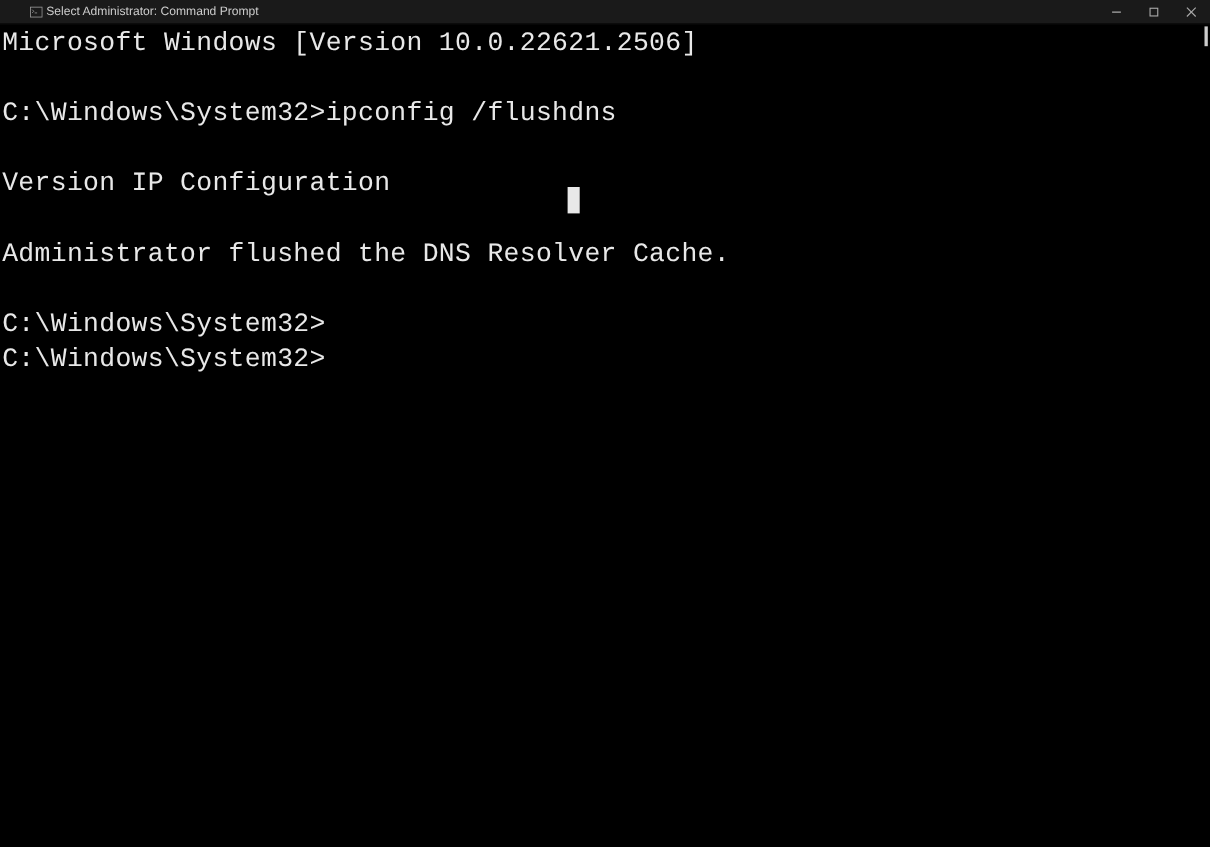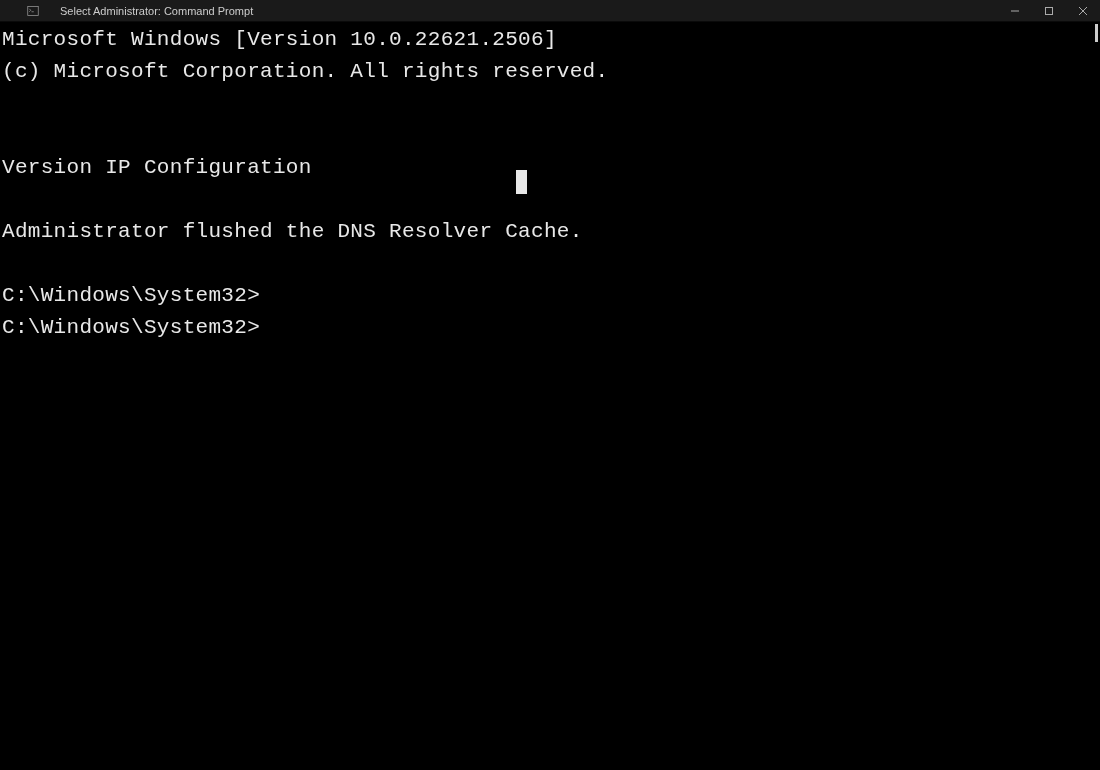--- a/index.html
+++ b/index.html
@@ -18,21 +18,21 @@
       height: 22px;
       background: #1a1a1a;
       display: flex;
       align-items: center;
       justify-content: space-between;
       padding: 0 0 0 4px;
       border-bottom: 1px solid #0a0a0a;
     }
     .titlebar-left {
       display: flex;
-      gap: 21px;
+      gap: 3px;
       padding-left: 23px;
     }
     .titlebar-icon {
       width: 12px;
       height: 12px;
       display: flex;
       align-items: center;
       justify-content: center;
     }
     .titlebar-icon svg {
@@ -57,21 +57,21 @@
       justify-content: center;
       color: #aaaaaa;
     }
     .titlebar-btn svg {
       width: 10px;
       height: 10px;
     }
     .terminal-body {
       padding: 2px 2px;
       font-family: Consolas, "Courier New", monospace;
-      font-size: 21px;
+      font-size: 24px;
       line-height: 32px;
       color: #e8e8e8;
       letter-spacing: 0.3px;
       position: relative;
       height: calc(100% - 22px);
     }
     .term-line {
       white-space: pre;
       font-family: Consolas, "Courier New", monospace;
     }
@@ -124,22 +124,22 @@
       <svg viewBox="0 0 10 10">
           <line x1="1" y1="1" x2="9" y2="9" stroke="currentColor" stroke-width="1"></line>
           <line x1="9" y1="1" x2="1" y2="9" stroke="currentColor" stroke-width="1"></line>
         </svg>
     </div>
   </div>
 </div>
 
 <div class="terminal-body">
   <div class="term-line">Microsoft Windows [Version 10.0.22621.2506]</div>
-  <div class="term-line">(c) Microsoft Corporation. All rights reserved.</div>
   <div class="term-line blank"></div>
+  <div class="term-line">C:\Windows\System32&gt;ipconfig /flushdns</div>
   <div class="term-line blank"></div>
   <div class="term-line">Version IP Configuration</div>
   <div class="term-line blank"></div>
   <div class="term-line">Administrator flushed the DNS Resolver Cache.</div>
   <div class="term-line blank"></div>
   <div class="term-line">C:\Windows\System32&gt;</div>
   <div class="term-line">C:\Windows\System32&gt;</div>
   <div class="cursor-block"></div>
   <div class="scrollbar-tick"></div>
 </div>

